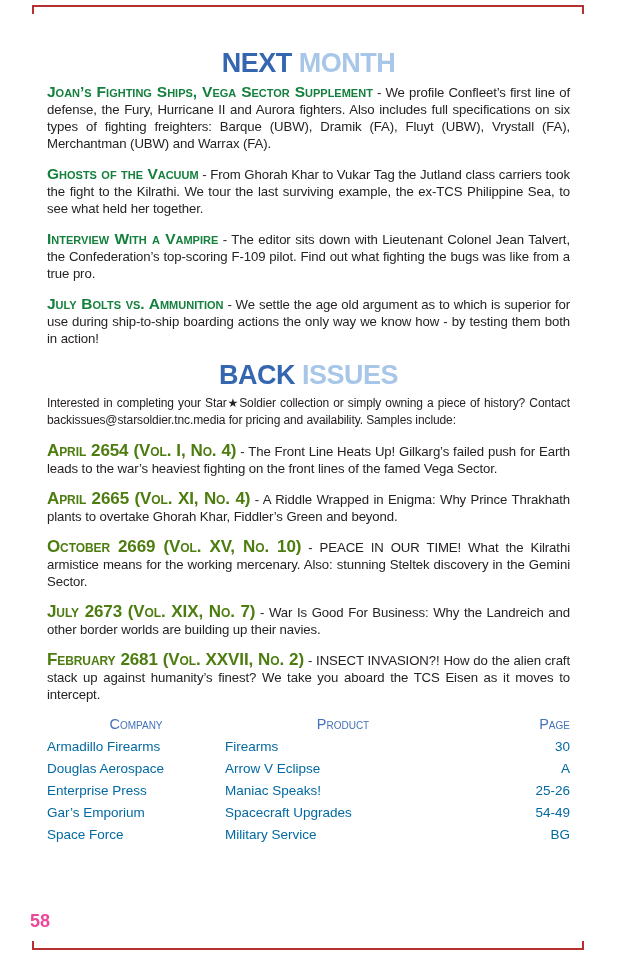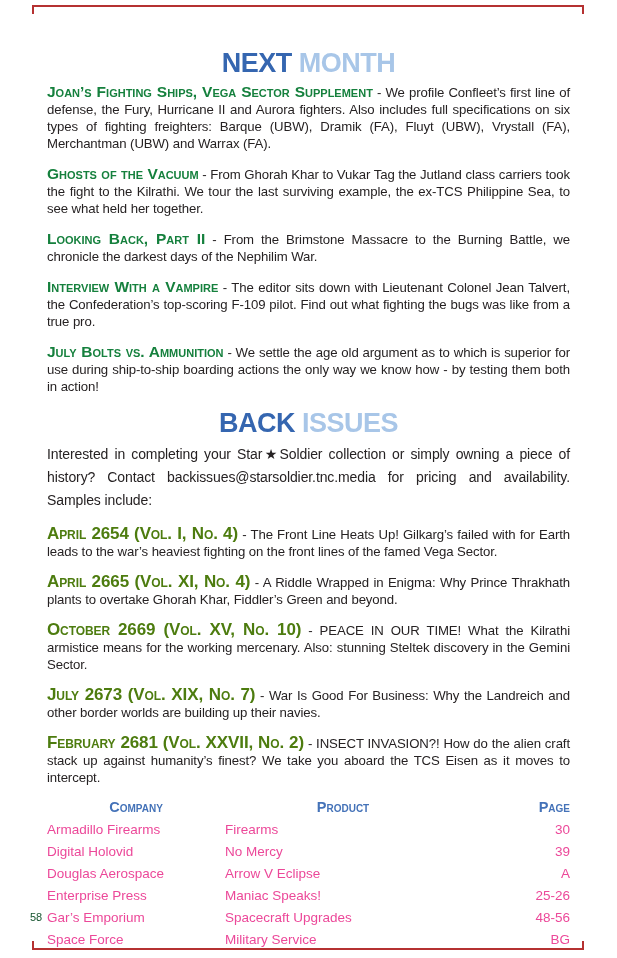--- a/index.html
+++ b/index.html
@@ -37,22 +37,22 @@
   p.item{
     margin:0 0 13px 0;
     font-size:13.2px;
     line-height:17px;
     text-align:justify;
     letter-spacing:-0.1px;
     color:#262223;
   }
   p.intro{
     margin:0 0 13px 0;
-    font-size:14px;
-    line-height:23px;
+    font-size:12px;
+    line-height:17px;
     text-align:justify;
     letter-spacing:-0.1px;
   }
   .subhead{
     font-variant:small-caps;
     font-weight:700;
     color:#15803d;
     font-size:15.5px;
     letter-spacing:0;
   }
@@ -62,67 +62,66 @@
     color:#4d7c0f;
     font-size:17px;
   }
   table.adv{
     width:100%;
     border-collapse:collapse;
     margin-top:2px;
   }
   table.adv th{
     font-variant:small-caps;
-    font-weight:700;
+    font-weight:400;
     color:#4472b8;
     font-size:14.5px;
     padding:0 0 4px 0;
   }
   table.adv th.col-company{width:178px;text-align:center;}
   table.adv th.col-product{width:236px;text-align:center;}
   table.adv th.col-page{text-align:right;}
   table.adv td{
     font-size:13.5px;
     line-height:22px;
     padding:0;
-    color:#ec4899;
+    color:#0369a1;
   }
   td.cell-company{padding-left:5px;}
   td.cell-page{text-align:right;}
   .page-number{
     position:absolute;
     left:30px;top:911px;
-    font-size:11px;
-    font-weight:400;
-    color:#14532d;
+    font-size:18px;
+    font-weight:700;
+    color:#ec4899;
   }
 </style>
 </head>
 <body>
 
 <div class="page">
 
   <div class="rule-top"></div>
   <div class="rule-bottom"></div>
 
   <div class="content">
 
     <h1 class="section-title"><span class="title-primary">NEXT</span> <span class="title-secondary">MONTH</span></h1>
 
     <p class="item"><span class="subhead">Joan’s Fighting Ships,  Vega Sector Supplement</span> <span>- We profile Confleet’s first line of defense, the Fury, Hurricane II and Aurora fighters. Also includes full specifications on six types of fighting freighters: Barque (UBW), Dramik (FA), Fluyt (UBW), Vrystall (FA), Merchantman (UBW) and Warrax (FA).</span></p>
     <p class="item"><span class="subhead">Ghosts of the Vacuum</span> <span>- From Ghorah Khar to Vukar Tag the Jutland class carriers took the fight to the Kilrathi.  We tour the last surviving example, the ex-TCS Philippine Sea, to see what held her together.</span></p>
-    <p class="item"><span class="subhead">Looking Back, Part II</span> <span>- From the Brimstone Massacre to the Burning Battle, we chronicle the darkest days of the Nephilim War.</span></p>
     <p class="item"><span class="subhead">Interview With a Vampire</span> <span>- The editor sits down with Lieutenant Colonel Jean Talvert, the Confederation’s top-scoring F-109 pilot. Find out what fighting the bugs was like from a true pro.</span></p>
     <p class="item"><span class="subhead">July Bolts vs. Ammunition</span> <span>- We settle the age old argument as to which is superior for use during ship-to-ship boarding actions the only way we know how - by testing them both in action!</span></p>
 
     <h1 class="section-title"><span class="title-primary">BACK</span> <span class="title-secondary">ISSUES</span></h1>
 
     <p class="intro">Interested in completing your Star★Soldier collection or simply owning a piece of history? Contact backissues@starsoldier.tnc.media for pricing and availability. Samples include:</p>
 
-    <p class="item"><span class="issuehead">April 2654 (Vol. I, No. 4)</span> <span>- The Front Line Heats Up! Gilkarg’s failed with for Earth leads to the war’s heaviest fighting on the front lines of the famed Vega Sector.</span></p>
+    <p class="item"><span class="issuehead">April 2654 (Vol. I, No. 4)</span> <span>- The Front Line Heats Up! Gilkarg’s failed push for Earth leads to the war’s heaviest fighting on the front lines of the famed Vega Sector.</span></p>
     <p class="item"><span class="issuehead">April 2665 (Vol. XI, No. 4)</span> <span>- A Riddle Wrapped in Enigma: Why Prince Thrakhath plants to overtake Ghorah Khar, Fiddler’s Green and beyond.</span></p>
     <p class="item"><span class="issuehead">October 2669 (Vol. XV, No. 10)</span> <span>- PEACE IN OUR TIME! What the Kilrathi armistice means for the working mercenary. Also: stunning Steltek discovery in the Gemini Sector.</span></p>
     <p class="item"><span class="issuehead">July 2673 (Vol. XIX, No. 7)</span> <span>- War Is Good For Business: Why the Landreich and other border worlds are building up their navies.</span></p>
     <p class="item"><span class="issuehead">February 2681 (Vol. XXVII, No. 2)</span> <span>- INSECT INVASION?! How do the alien craft stack up against humanity’s finest? We take you aboard the TCS Eisen as it moves to intercept.</span></p>
 
 
     <table class="adv">
       <thead>
         <tr>
           <th class="col-company">Company</th>
@@ -130,38 +129,33 @@
           <th class="col-page">Page</th>
         </tr>
       </thead>
       <tbody>
         <tr>
           <td class="cell-company">Armadillo Firearms</td>
           <td>Firearms</td>
           <td class="cell-page">30</td>
         </tr>
         <tr>
-          <td class="cell-company">Digital Holovid</td>
-          <td>No Mercy</td>
-          <td class="cell-page">39</td>
-        </tr>
-        <tr>
           <td class="cell-company">Douglas Aerospace</td>
           <td>Arrow V Eclipse</td>
           <td class="cell-page">A</td>
         </tr>
         <tr>
           <td class="cell-company">Enterprise Press</td>
           <td>Maniac Speaks!</td>
           <td class="cell-page">25-26</td>
         </tr>
         <tr>
           <td class="cell-company">Gar’s Emporium</td>
           <td>Spacecraft Upgrades</td>
-          <td class="cell-page">48-56</td>
+          <td class="cell-page">54-49</td>
         </tr>
         <tr>
           <td class="cell-company">Space Force</td>
           <td>Military Service</td>
           <td class="cell-page">BG</td>
         </tr>
       </tbody>
     </table>
 
   </div>

